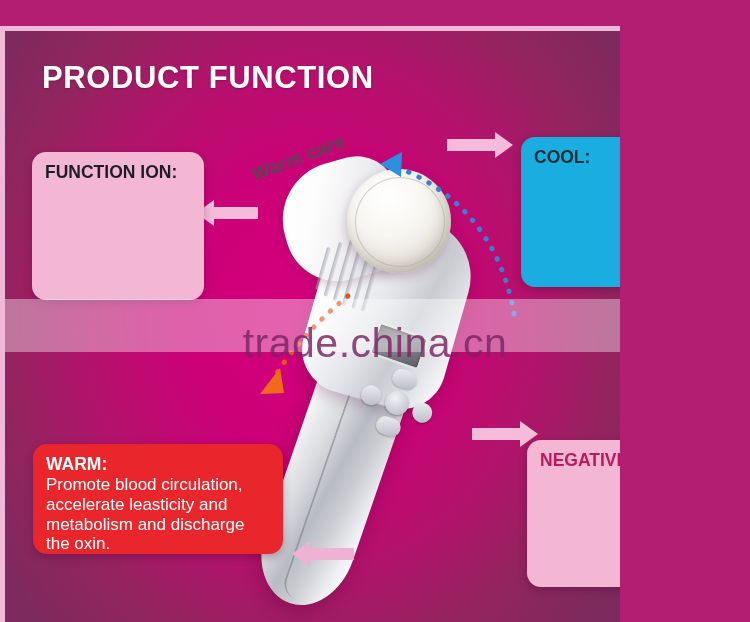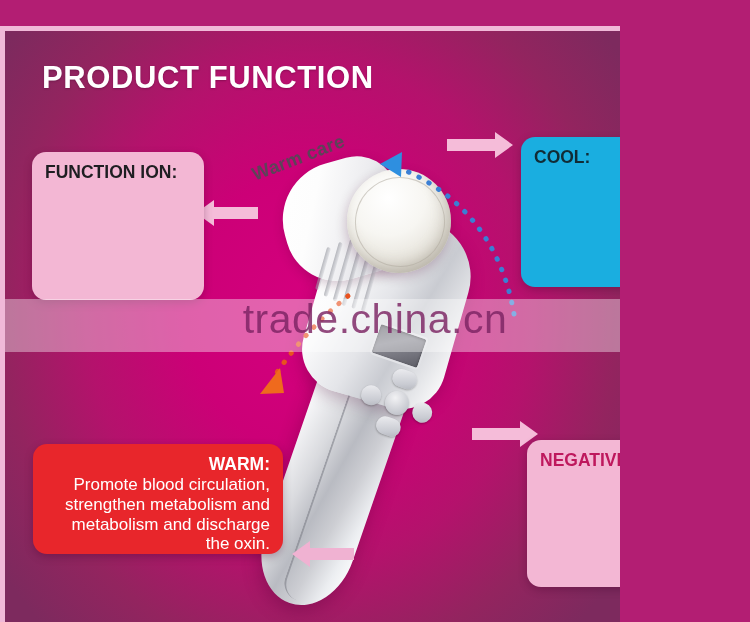--- a/index.html
+++ b/index.html
@@ -142,21 +142,20 @@
     font-size:17.5px;
     box-shadow:0 3px 9px rgba(60,0,40,.30);
   }
   .box-cool .hd{font-size:17.5px;color:#112c36;}
 
   .box-warm{
     left:33px;top:418px;width:250px;height:110px;
     background:#e8262b;color:#ffffff;
     font-size:17px;
     box-shadow:0 3px 9px rgba(60,0,40,.30);
-    text-align:right;
   }
   .box-warm .hd{font-size:17.5px;color:#ffffff;}
 
   .box-negative{
     left:527px;top:414px;width:197px;height:147px;
     background:#f3b7d4;color:#2f2f33;
     font-size:17px;
     box-shadow:0 3px 9px rgba(60,0,40,.30);
   }
   .box-negative .hd{font-size:17.5px;color:#be185d;}
@@ -185,21 +184,21 @@
     letter-spacing:.4px;
   }
 
   
   .wm-band{
     position:absolute;left:0;top:273px;width:750px;height:53px;
     background:rgba(255,255,255,.38);
     z-index:40;pointer-events:none;
   }
   .wm-text{
-    position:absolute;left:0;top:264px;width:750px;height:58px;
+    position:absolute;left:0;top:288px;width:750px;height:58px;
     display:flex;align-items:center;justify-content:center;
     font-size:41px;color:#7c2463;opacity:.82;
     letter-spacing:.5px;
     z-index:41;pointer-events:none;
   }
 </style>
 </head>
 <body>
 
 <div id="stage">
@@ -277,21 +276,21 @@
   <div class="box box-positive">
     <span class="hd">FUNCTION ION:</span>
   </div>
 
   <div class="box box-cool">
     <span class="hd">COOL:</span>
   </div>
 
   <div class="box box-warm">
     <span class="hd">WARM:</span>
-    <span class="bd">Promote blood circulation, strengthen metabolism and metabolism and discharge the oxin.</span>
+    <span class="bd">Promote blood circulation, accelerate leasticity and metabolism and discharge the oxin.</span>
   </div>
 
   <div class="box box-negative">
     <span class="hd">NEGATIVE ION:</span>
   </div>
 
   <div class="wm-band"></div>
   <div class="wm-text">trade.china.cn</div>
 
   <div id="frame"></div>

